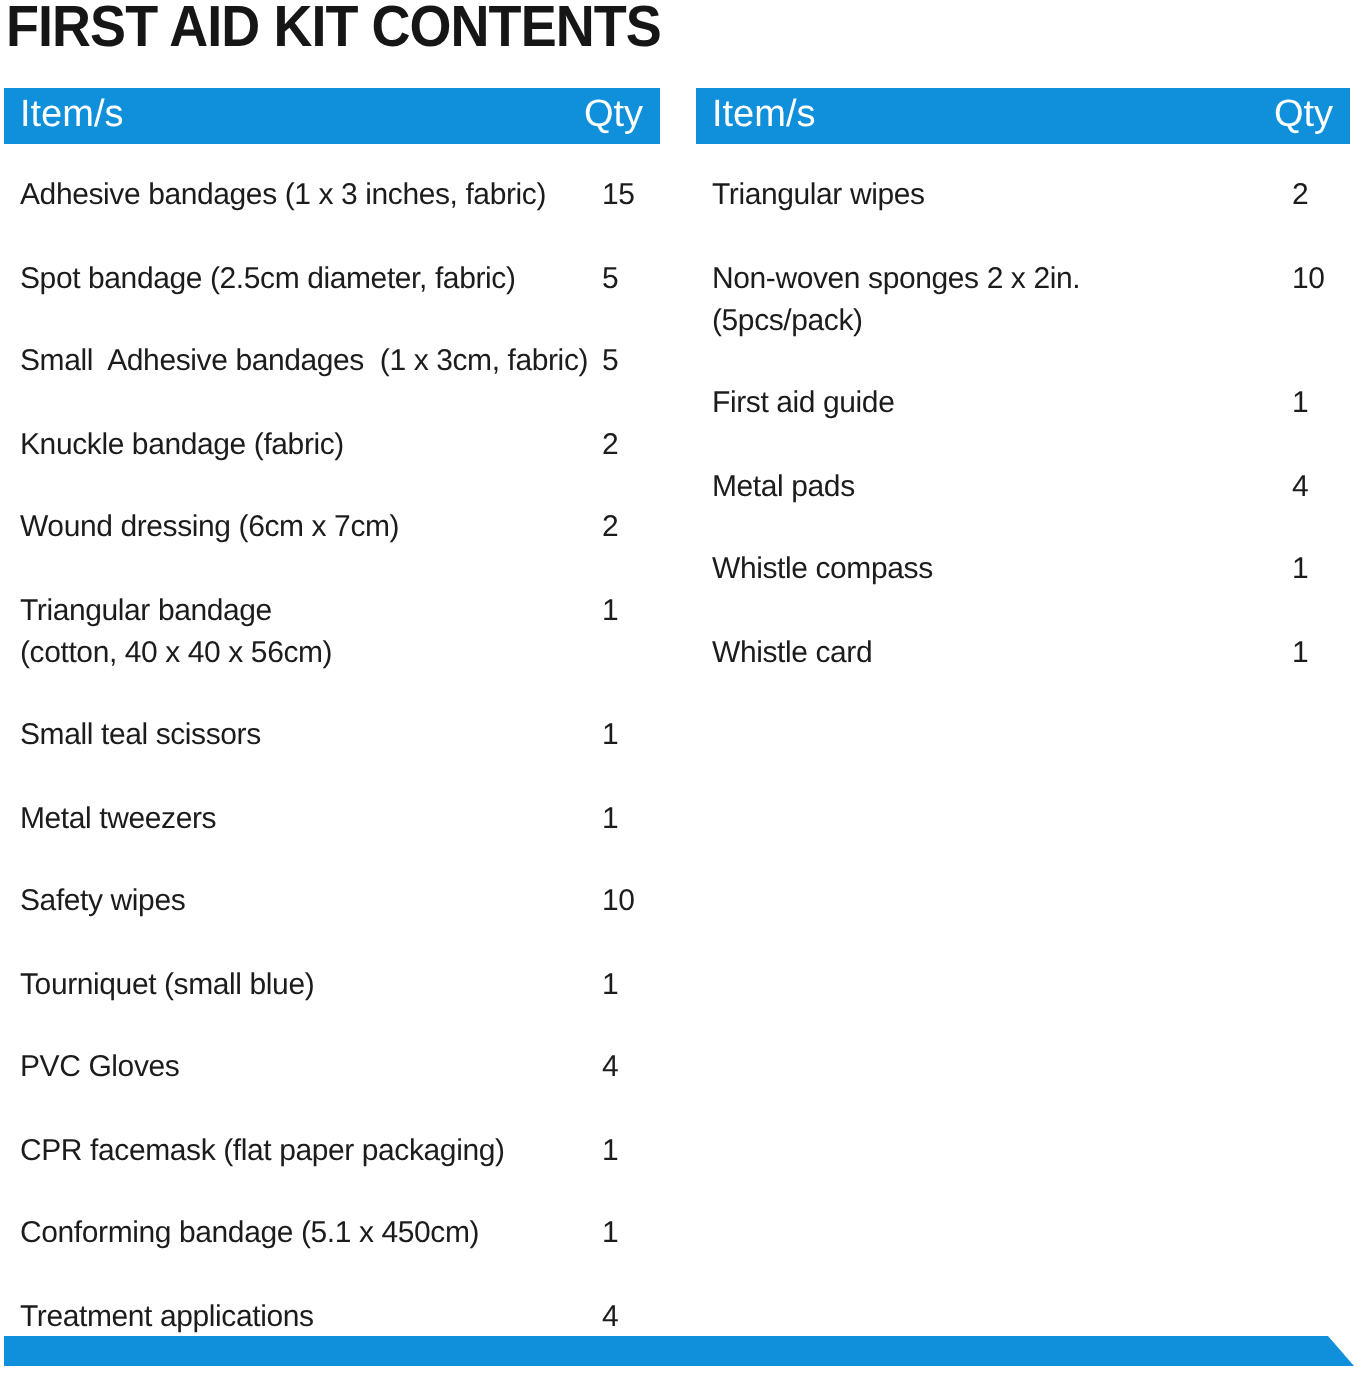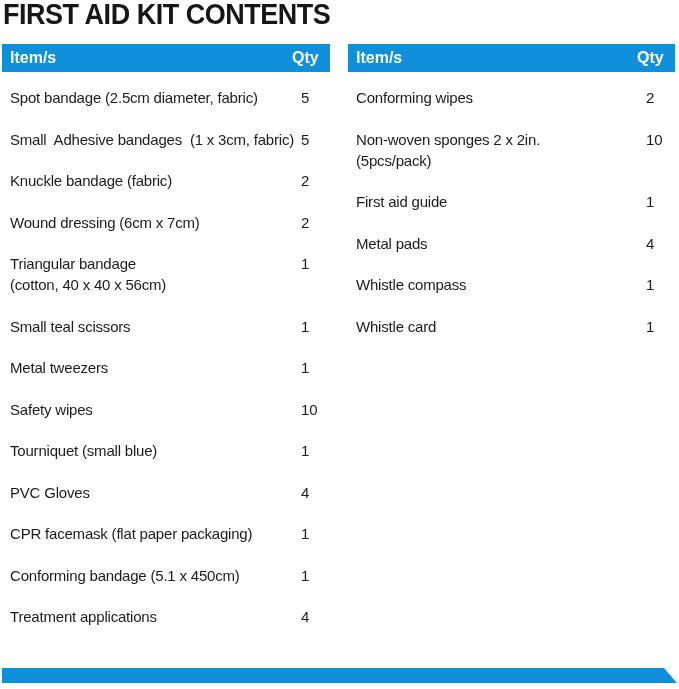--- a/index.html
+++ b/index.html
@@ -33,22 +33,22 @@
   }
   .table-left  { left: 2px;   width: 328px; }
   .table-right { left: 348px; width: 327px; }
   .table-header {
     display: grid;
     grid-template-columns: 1fr 38px;
     align-items: center;
     height: 28px;
     background: var(--accent, #1090db);
     color: #ffffff;
-    font-size: 16px;
-    font-weight: 700;
+    font-size: 19px;
+    font-weight: 400;
   }
   .table-header .hdr-item { padding-left: 8px; }
   .table-header .hdr-qty  { text-align: left; padding-right: 8px; }
   .table-body { padding-top: 15px; }
   .row {
     display: grid;
     grid-template-columns: 1fr 30px;
     margin-bottom: 20.5px;
   }
   .cell {
@@ -78,20 +78,24 @@
 <div class="canvas" style="--accent: #1090db;">
 
   <h1 class="page-title">FIRST AID KIT CONTENTS</h1>
 
   <div class="contents-table table-left">
     <div class="table-header">
       <span class="hdr-item">Item/s</span>
       <span class="hdr-qty">Qty</span>
     </div>
     <div class="table-body">
+        <div class="row">
+          <div class="cell item">Adhesive bandages (1 x 3 inches, fabric)</div>
+          <div class="cell qty">15</div>
+        </div>
         <div class="row">
           <div class="cell item">Spot bandage (2.5cm diameter, fabric)</div>
           <div class="cell qty">5</div>
         </div>
         <div class="row">
           <div class="cell item">Small  Adhesive bandages  (1 x 3cm, fabric)</div>
           <div class="cell qty">5</div>
         </div>
         <div class="row">
           <div class="cell item">Knuckle bandage (fabric)</div>
@@ -141,21 +145,21 @@
       </div>
   </div>
 
   <div class="contents-table table-right">
     <div class="table-header">
       <span class="hdr-item">Item/s</span>
       <span class="hdr-qty">Qty</span>
     </div>
     <div class="table-body">
         <div class="row">
-          <div class="cell item">Conforming wipes</div>
+          <div class="cell item">Triangular wipes</div>
           <div class="cell qty">2</div>
         </div>
         <div class="row">
           <div class="cell item">Non-woven sponges 2 x 2in.
 (5pcs/pack)</div>
           <div class="cell qty">10</div>
         </div>
         <div class="row">
           <div class="cell item">First aid guide</div>
           <div class="cell qty">1</div>

